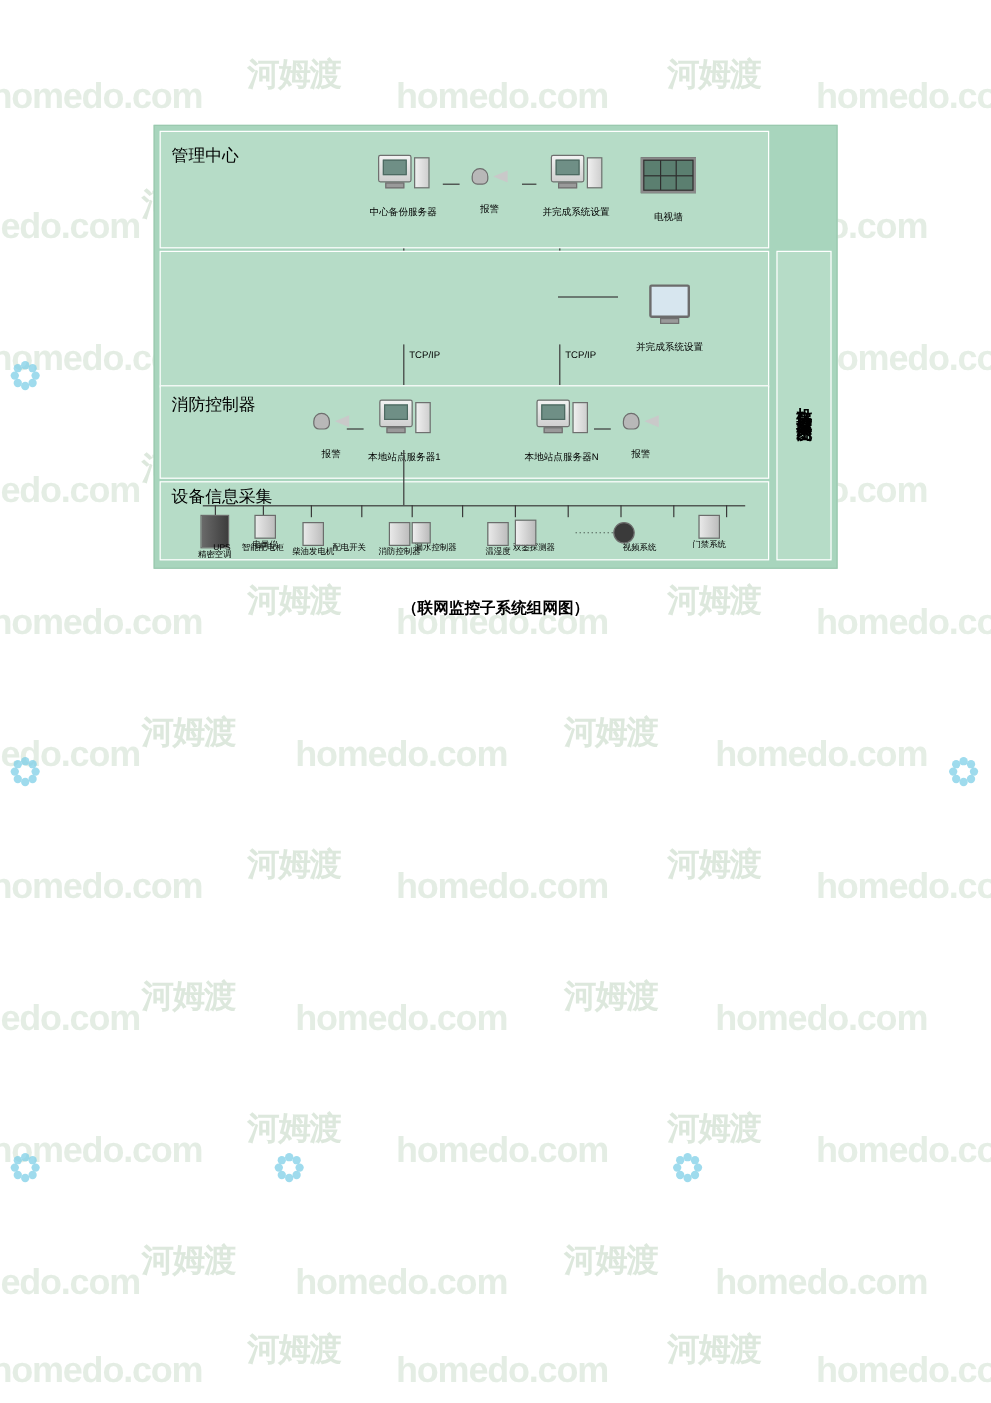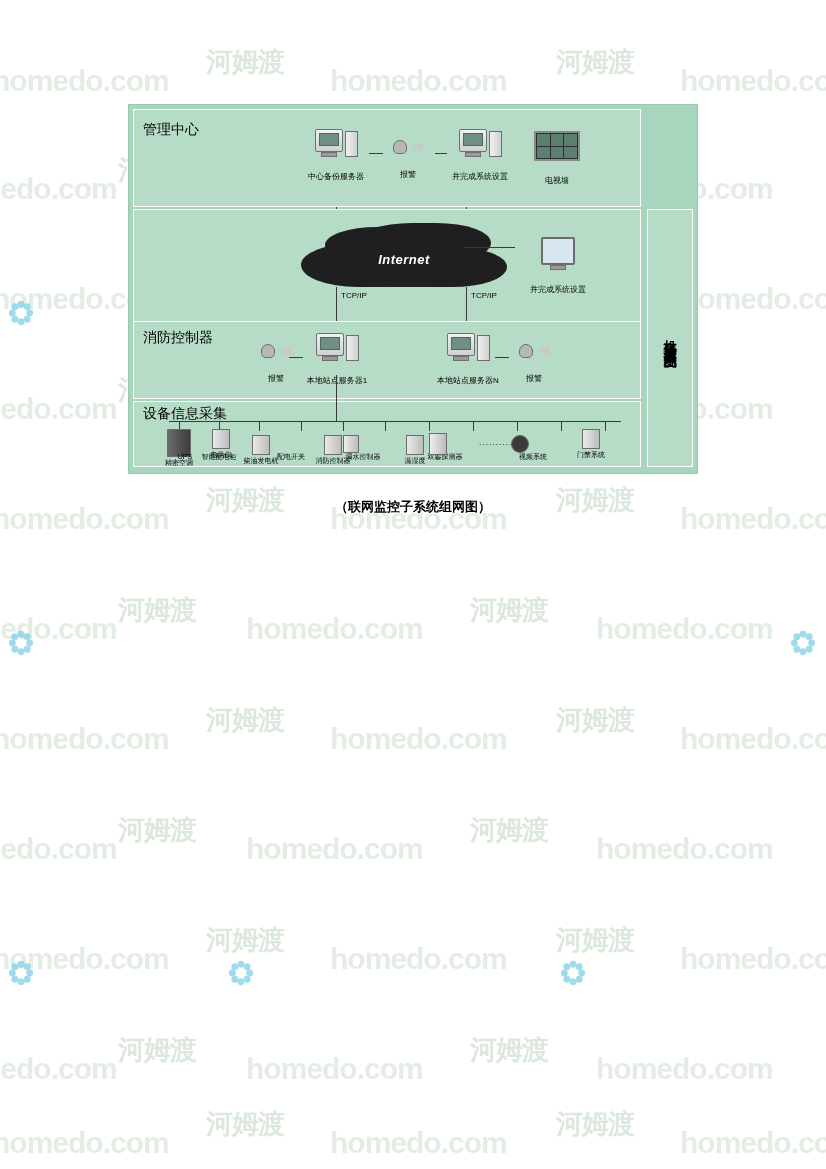--- a/index.html
+++ b/index.html
@@ -470,23 +470,20 @@
       <div class="hline" style="left:240px; top:48px; width:14px;"></div>
       <div class="hline" style="left:306px; top:48px; width:12px;"></div>
 
       <div class="vline" style="left:207px; top:102px; height:36px;"></div>
       <div class="vline" style="left:337px; top:102px; height:36px;"></div>
       <div class="lbl-tcp" style="left:212px; top:112px;">TCP/IP</div>
       <div class="lbl-tcp" style="left:342px; top:112px;">TCP/IP</div>
 
       <div class="band" style="top:104px; height:114px;"></div>
 
-      <div class="cloud" style="left:200px; top:126px;">
-        <span>Internet</span>
-      </div>
 
       <div class="node" style="left:386px; top:132px; width:86px;">
         <div style="width:30px;height:24px;margin:0 auto;background:#d7e6ef;border:2px solid #6c6c6c;border-radius:2px;"></div>
         <div class="mon-base"></div>
         <span class="cap">并完成系统设置</span>
       </div>
       <div class="hline" style="left:336px; top:142px; width:50px;"></div>
 
       <div class="vline" style="left:207px; top:182px; height:34px;"></div>
       <div class="vline" style="left:337px; top:182px; height:34px;"></div>

